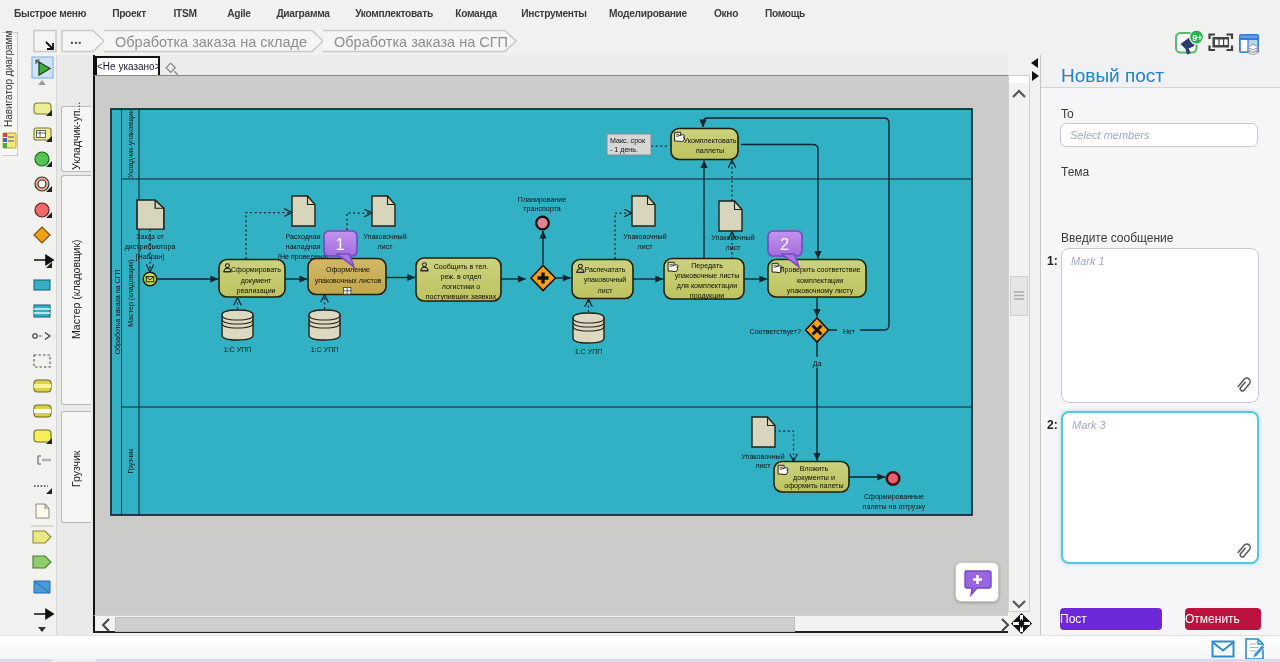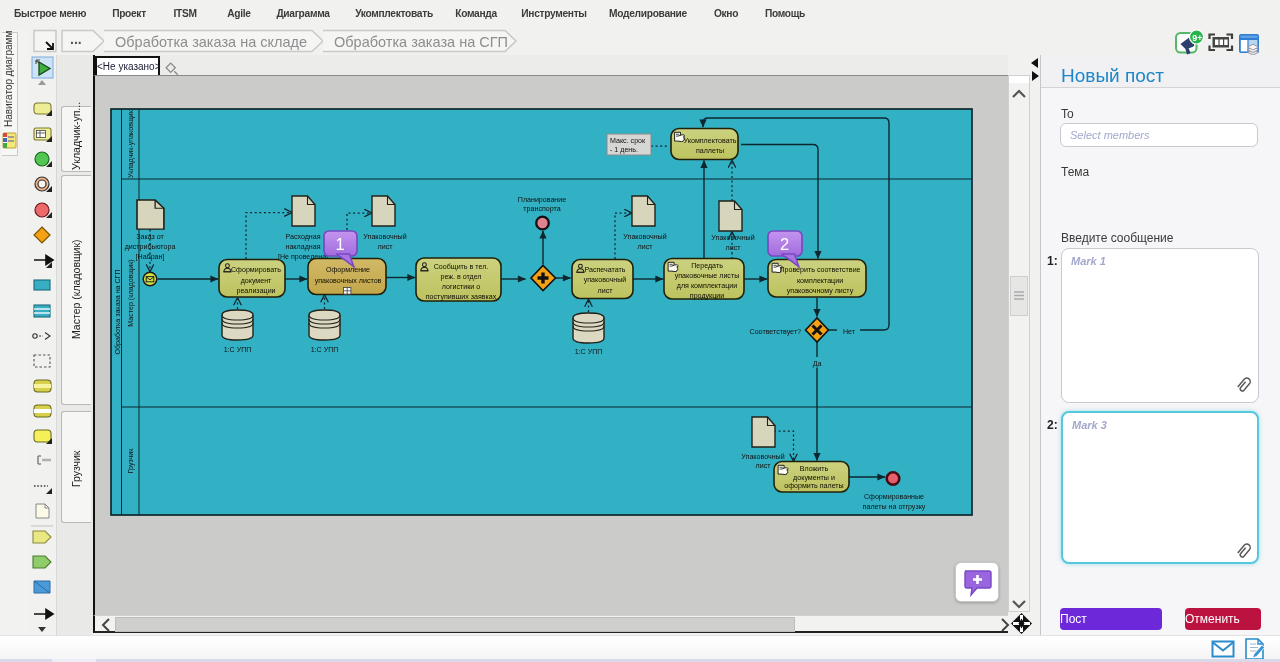--- a/index.html
+++ b/index.html
@@ -18,21 +18,21 @@
 #doctab { position:absolute; left:0px; top:1px; width:65px; height:19px; background:#fff; border:2px solid #111; border-bottom:none; font-size:10px; color:#1a1a33; text-align:center; line-height:17px; white-space:nowrap; }
 #canvas { position:absolute; left:93px; top:75px; width:915px; height:540px; background:#cbcbca; border-left:2px solid #111; border-top:1px solid #8a8a8a; }
 #vscroll { position:absolute; left:1008px; top:75px; width:22px; height:537px; background:#f2f2f1; border:1px solid #d0d0d0; }
 #hscroll { position:absolute; left:93px; top:615px; width:915px; height:18px; background:#f2f2f1; border-top:1px solid #d0d0d0; border-bottom:2px solid #222; border-left:2px solid #111;}
 #rpanel { position:absolute; left:1040px; top:55px; width:240px; height:580px; background:#f6f6f8; border-left:1px solid #c6c6c6; }
 #rphead { position:absolute; left:0; top:0; width:239px; height:33px; background:#f1f1f3; border-bottom:1px solid #d4d4d4; }
 #rphead div { position:absolute; left:20px; top:10px; font-size:19px; color:#1d86c8; }
 .rlabel { position:absolute; left:20px; font-size:12px; color:#3a3a3a; }
 .rinput { position:absolute; left:19px; width:198px; height:24px; background:#fff; border:1px solid #c9c9cf; border-radius:6px; font-size:11px; font-style:italic; color:#a3a8cc; padding-left:9px; line-height:22px; }
 .rnum { position:absolute; left:6px; font-size:12px; font-weight:700; color:#222; }
-.rarea { position:absolute; left:20px; width:198px; background:#fff; border:1px solid #c9c9cf; border-radius:8px; font-size:11px; font-style:italic; color:#a3a8cc; padding:6px 0 0 9px;font-weight:bold; }
+.rarea { position:absolute; left:20px; width:198px; background:#fff; border:1px solid #c9c9cf; border-radius:8px; font-size:11px; font-style:italic; color:#a3a8cc; padding:6px 0 0 9px; }
 #btnpost { position:absolute; left:19px; top:553px; width:102px; height:22px; background:#6d28d9; border-radius:4px; color:#fff; font-size:12px; text-align:left; line-height:22px; }
 #btncancel { position:absolute; left:144px; top:553px; width:76px; height:22px; background:#bb1240; border-radius:4px; color:#fff; font-size:12px; line-height:22px; }
 #bottombar { position:absolute; left:0; top:635px; width:1280px; height:27px; background:linear-gradient(#ffffff,#f4f4f6); border-top:1px solid #e2e2e2; }
 </style>
 </head>
 <body>
 <div id="menubar">
  <span style="left:50px">Быстрое меню</span>
  <span style="left:129px">Проект</span>
  <span style="left:185px">ITSM</span>

